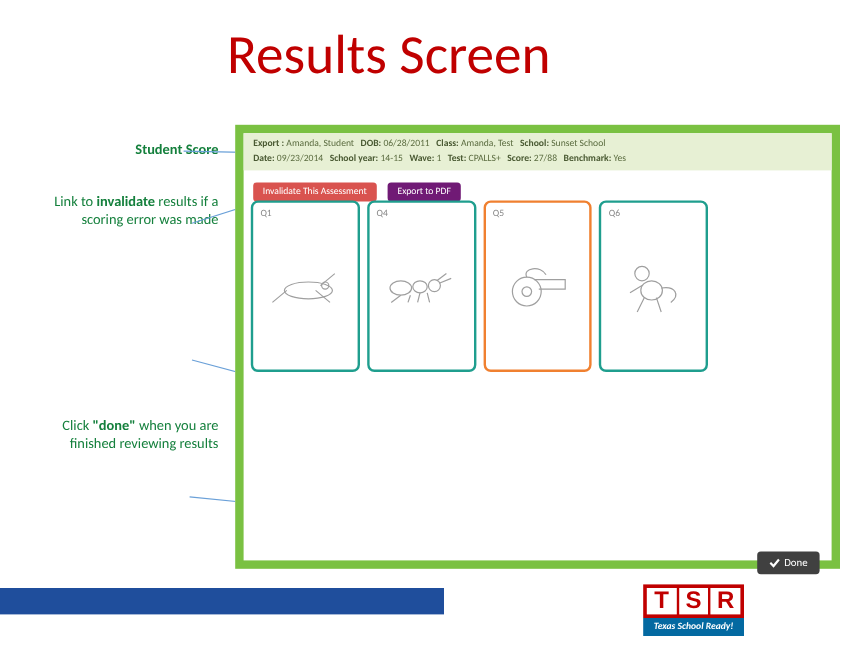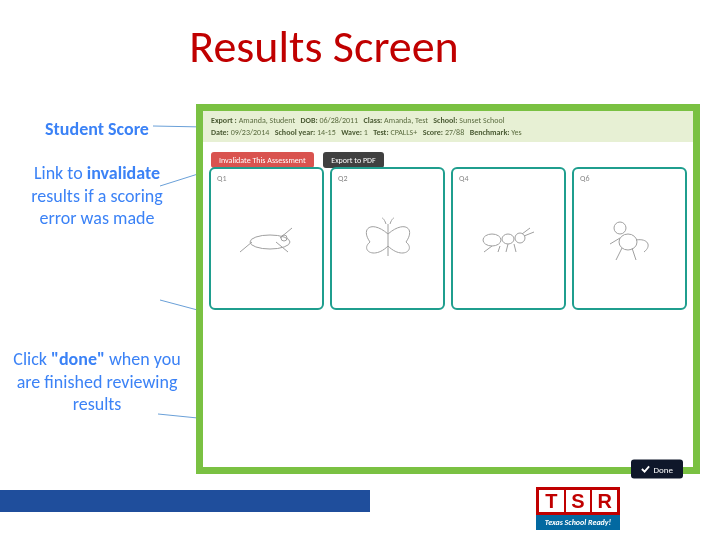--- a/index.html
+++ b/index.html
@@ -1,43 +1,43 @@
 <!DOCTYPE html>
 <html><head>
 <meta charset="utf-8">
 <style>
   * { box-sizing: border-box; margin: 0; padding: 0; }
   html, body { width: 720px; height: 540px; font-family: Calibri, Arial, sans-serif; background: #fff; overflow: hidden; }
   .slide { position: relative; width: 648px; height: 540px; }
 
   .title { position: absolute; top: 18px; left: 0; width: 100%; text-align: center; font-size: 46px; color: #c00000; font-weight: 400; }
 
-  .side { position: absolute; left: 12px; width: 170px; font-size: 18px; text-align: center; color: #3b82f6; line-height: 1.25; }
+  .side { position: absolute; left: 12px; width: 170px; font-size: 12px; text-align: right; color: #15803d; line-height: 1.25; }
   .side b { font-weight: 700; }
 
   
   .shot { position: absolute; left: 196px; top: 104px; width: 504px; height: 370px; border: 7px solid #7ac142; background: #fff; }
 
   .hdr { background: #e7f0d4; padding: 3px 8px 4px 8px; font-size: 8px; color: #5a6b3f; }
   .hdr .row { padding: 1px 0; }
   .hdr b { color: #4a5a33; }
 
   .actions { padding: 6px 8px 4px 8px; }
   .pill { display: inline-block; border-radius: 3px; color: #fff; font-size: 8px; padding: 3px 8px; margin-right: 6px; }
   .pill.red { background: #d9534f; }
-  .pill.teal { background: #404040; }
+  .pill.teal { background: #701a75; }
 
-  .grid { position: absolute; left: 6px; right: 6px; top: 56px; bottom: 8px; display: grid; grid-template-columns: 1fr 1fr 1fr 1fr; grid-template-rows: 1fr 1fr; gap: 6px; }
+  .grid { position: absolute; left: 6px; right: 6px; top: 56px; bottom: 8px; display: grid; grid-template-columns: 1fr 1fr 1fr 1fr 1fr; grid-template-rows: 1fr 1fr; gap: 6px; }
   .card { border: 2px solid #ccc; border-radius: 6px; background: #fff; position: relative; display: flex; align-items: center; justify-content: center; }
   .card.teal { border-color: #1f9e8e; }
   .card.orange { border-color: #f08030; }
   .card .q { position: absolute; top: 4px; left: 6px; font-size: 8px; color: #888; }
   .card svg { opacity: .7; }
 
-  .done-btn { position: absolute; right: 10px; bottom: -2px; transform: translateY(50%); background: #0f172a; color: #fff; font-size: 9px; padding: 4px 10px; border-radius: 3px; display: flex; align-items: center; gap: 4px; }
+  .done-btn { position: absolute; right: 10px; bottom: -2px; transform: translateY(50%); background: #404040; color: #fff; font-size: 9px; padding: 4px 10px; border-radius: 3px; display: flex; align-items: center; gap: 4px; }
 
   
   .bar { position: absolute; left: 0; bottom: 28px; width: 370px; height: 22px; background: #1f4e9c; }
   .logo { position: absolute; right: 28px; bottom: 10px; width: 84px; text-align: center; }
   .logo-boxes { display: flex; gap: 2px; background: #c00000; padding: 3px; }
   .logo-boxes span { flex: 1; background: #fff; color: #c00000; font-weight: 900; font-size: 20px; font-family: Arial Black, Arial, sans-serif; text-align: center; line-height: 22px; }
   .logo-sub { background: #0369a1; color: #fff; font-size: 8px; padding: 2px 0 3px 0; font-style: italic; font-weight: 700; }
 
   
   .connectors { position: absolute; left:0; top:0; width:720px; height:540px; pointer-events:none; }
@@ -90,35 +90,35 @@
     <div class="grid">
       <div class="card teal">
         <span class="q">Q1</span>
         <svg width="70" height="34" viewBox="0 0 70 34">
             <ellipse cx="38" cy="20" rx="20" ry="7" fill="none" stroke="#777"></ellipse>
             <path d="M20 20 L8 30 M48 16 L60 6 M44 20 L56 30" stroke="#777" fill="none"></path>
             <circle cx="52" cy="16" r="3" fill="none" stroke="#777"></circle>
           </svg>
       </div>
       <div class="card teal">
-        <span class="q">Q2</span>
-        <svg width="60" height="46" viewBox="0 0 60 46">
-            <path d="M30 8 L30 40" stroke="#777"></path>
-            <path d="M30 18 C14 4 2 12 12 26 C2 34 16 44 30 30" fill="none" stroke="#777"></path>
-            <path d="M30 18 C46 4 58 12 48 26 C58 34 44 44 30 30" fill="none" stroke="#777"></path>
-            <path d="M28 8 C26 2 24 2 24 2 M32 8 C34 2 36 2 36 2" stroke="#777" fill="none"></path>
-          </svg>
-      </div>
-      <div class="card teal">
         <span class="q">Q4</span>
         <svg width="70" height="30" viewBox="0 0 70 30">
             <ellipse cx="18" cy="16" rx="9" ry="6" fill="none" stroke="#777"></ellipse>
             <ellipse cx="34" cy="15" rx="6" ry="5" fill="none" stroke="#777"></ellipse>
             <circle cx="46" cy="14" r="5" fill="none" stroke="#777"></circle>
             <path d="M48 10 L56 4 M50 12 L60 8 M18 22 L10 28 M26 22 L24 28 M34 20 L32 28 M40 20 L42 28" stroke="#777"></path>
+          </svg>
+      </div>
+      <div class="card orange">
+        <span class="q">Q5</span>
+        <svg width="66" height="40" viewBox="0 0 66 40">
+            <circle cx="24" cy="24" r="12" fill="none" stroke="#777"></circle>
+            <circle cx="24" cy="24" r="4" fill="none" stroke="#777"></circle>
+            <path d="M30 14 L56 14 L56 22 L34 22" fill="none" stroke="#777"></path>
+            <path d="M24 12 C20 4 36 2 40 10" fill="none" stroke="#777"></path>
           </svg>
       </div>
       <div class="card teal">
         <span class="q">Q6</span>
         <svg width="56" height="46" viewBox="0 0 56 46">
             <circle cx="18" cy="12" r="6" fill="none" stroke="#777"></circle>
             <ellipse cx="26" cy="26" rx="9" ry="8" fill="none" stroke="#777"></ellipse>
             <path d="M20 32 L14 44 M30 32 L34 44 M18 22 L8 28 M34 24 C46 22 50 30 42 36" fill="none" stroke="#777"></path>
           </svg>
       </div>

